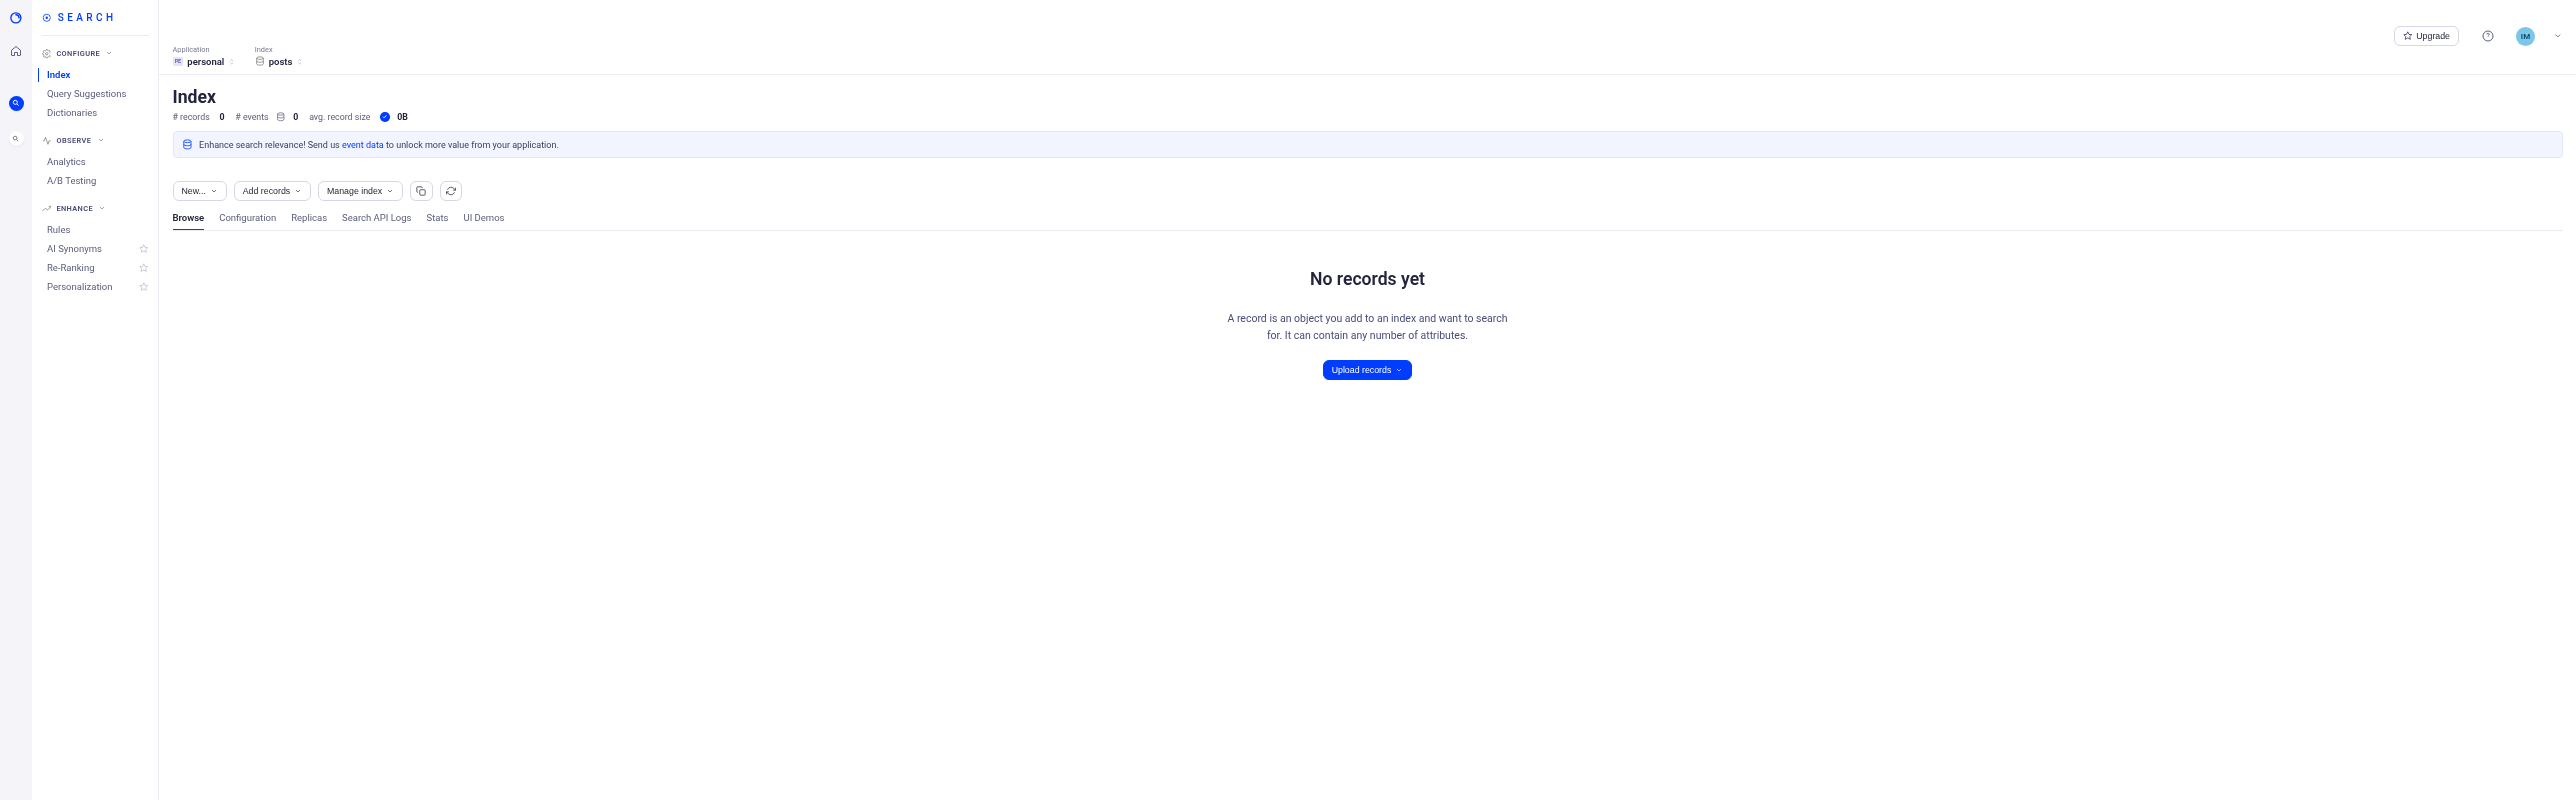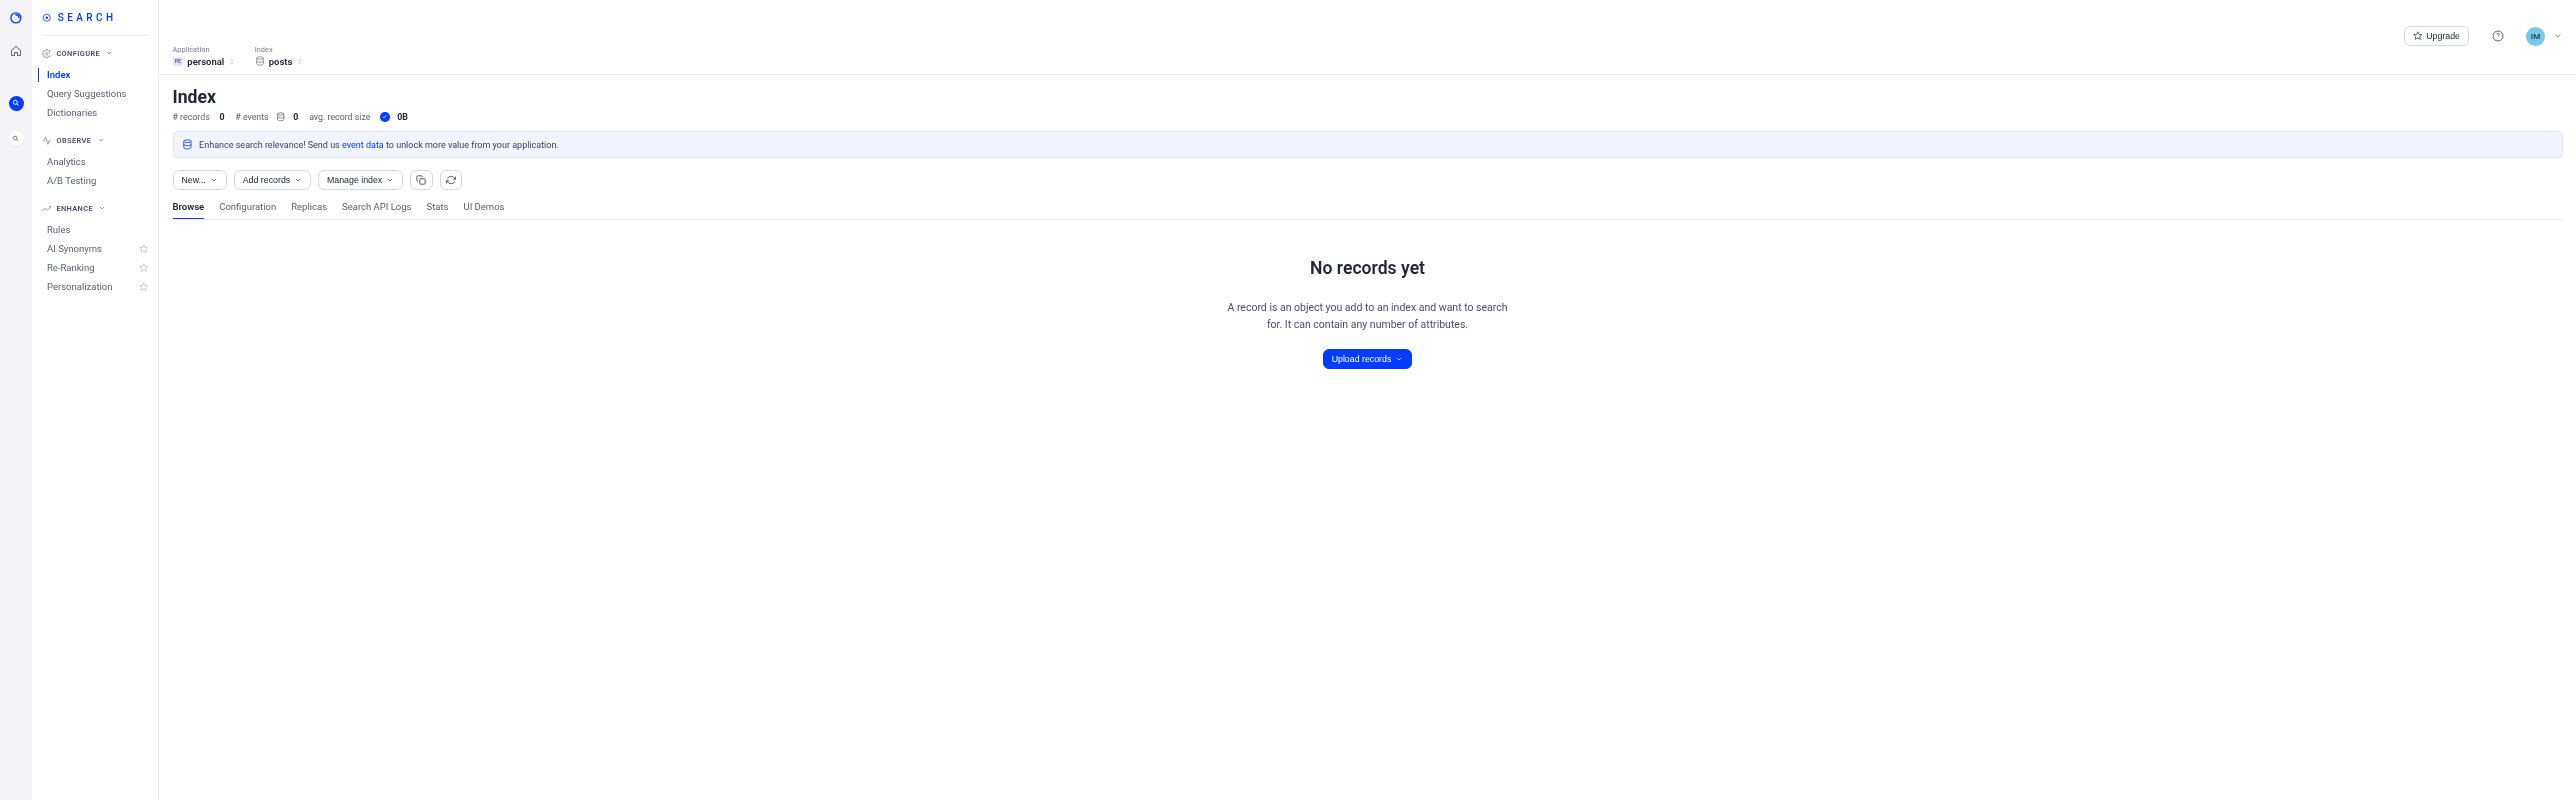--- a/index.html
+++ b/index.html
@@ -44,21 +44,21 @@
 .avatar { width: 19px; height: 19px; border-radius: 50%; background: #7cc6e8; display: flex; align-items: center; justify-content: center; font-size: 8px; font-weight: 600; color: #084b6b; cursor: pointer; }
 .help-ic { width: 19px; height: 19px; display: flex; align-items: center; justify-content: center; color: #484c7a; cursor: pointer; }
 
 .content { padding: 12px 13.5px; flex: 1; overflow: auto; }
 h1.page-title { font-size: 17.6px; font-weight: 700; margin-bottom: 5.4px; }
 .stats-row { display: flex; align-items: center; gap: 10.8px; font-size: 8.8px; color: #5a5e7a; margin-bottom: 9.5px; }
 .stats-row .val { font-weight: 700; color: #23263b; }
 .stats-row .chip { display: inline-flex; align-items: center; gap: 2.7px; }
 .check-badge { width: 9.5px; height: 9.5px; border-radius: 50%; background: #003dff; color: #fff; display: inline-flex; align-items: center; justify-content: center; }
 
-.banner { display: flex; align-items: center; gap: 6.8px; background: #f2f4ff; border: 0.7px solid #e2e6fb; border-radius: 4px; padding: 6.8px 8px; font-size: 9px; color: #3a3e5c; margin-bottom: 12px; }
+.banner { display: flex; align-items: center; gap: 6.8px; background: #f2f4ff; border: 0.7px solid #e2e6fb; border-radius: 4px; padding: 6.8px 8px; font-size: 9px; color: #3a3e5c; margin-bottom: 23px; }
 .banner a { color: #003dff; text-decoration: none; }
 .banner svg { color: #003dff; flex-shrink: 0; }
 
 .action-row { display: flex; align-items: center; gap: 6.8px; margin-bottom: 10.8px; }
 
 .tabs { display: flex; gap: 15px; border-bottom: 0.7px solid #ebecf3; }
 .tab { padding: 0 0 6.8px 0; font-size: 9.5px; color: #5a5e7a; cursor: pointer; border-bottom: 1.4px solid transparent; }
 .tab.active { color: #23263b; font-weight: 600; border-bottom-color: #003dff; }
 
 .empty { text-align: center; padding: 38px 13.5px 13.5px 13.5px; }
@@ -218,21 +218,21 @@
           </svg>
         <span>Upgrade</span>
       </button>
       <div class="help-ic">
         <svg width="12" height="12" viewBox="0 0 24 24" fill="none" stroke="currentColor" stroke-width="1.8">
             <circle cx="12" cy="12" r="10"></circle>
             <path d="M9.5 9a2.5 2.5 0 1 1 3.5 2.3c-.8.4-1 .9-1 1.7"></path>
             <line x1="12" y1="17" x2="12" y2="17.01"></line>
           </svg>
       </div>
-      <div style="display:flex;align-items:center;gap:8px;">
+      <div style="display:flex;align-items:center;gap:18px;">
         <div class="avatar">IM</div>
         <svg width="9.5" height="9.5" viewBox="0 0 24 24" fill="none" stroke="#484c7a" stroke-width="2">
             <polyline points="6 9 12 15 18 9"></polyline>
           </svg>
       </div>
     </div>
 
     <div class="content">
       <h1 class="page-title">Index</h1>
       <div class="stats-row">

